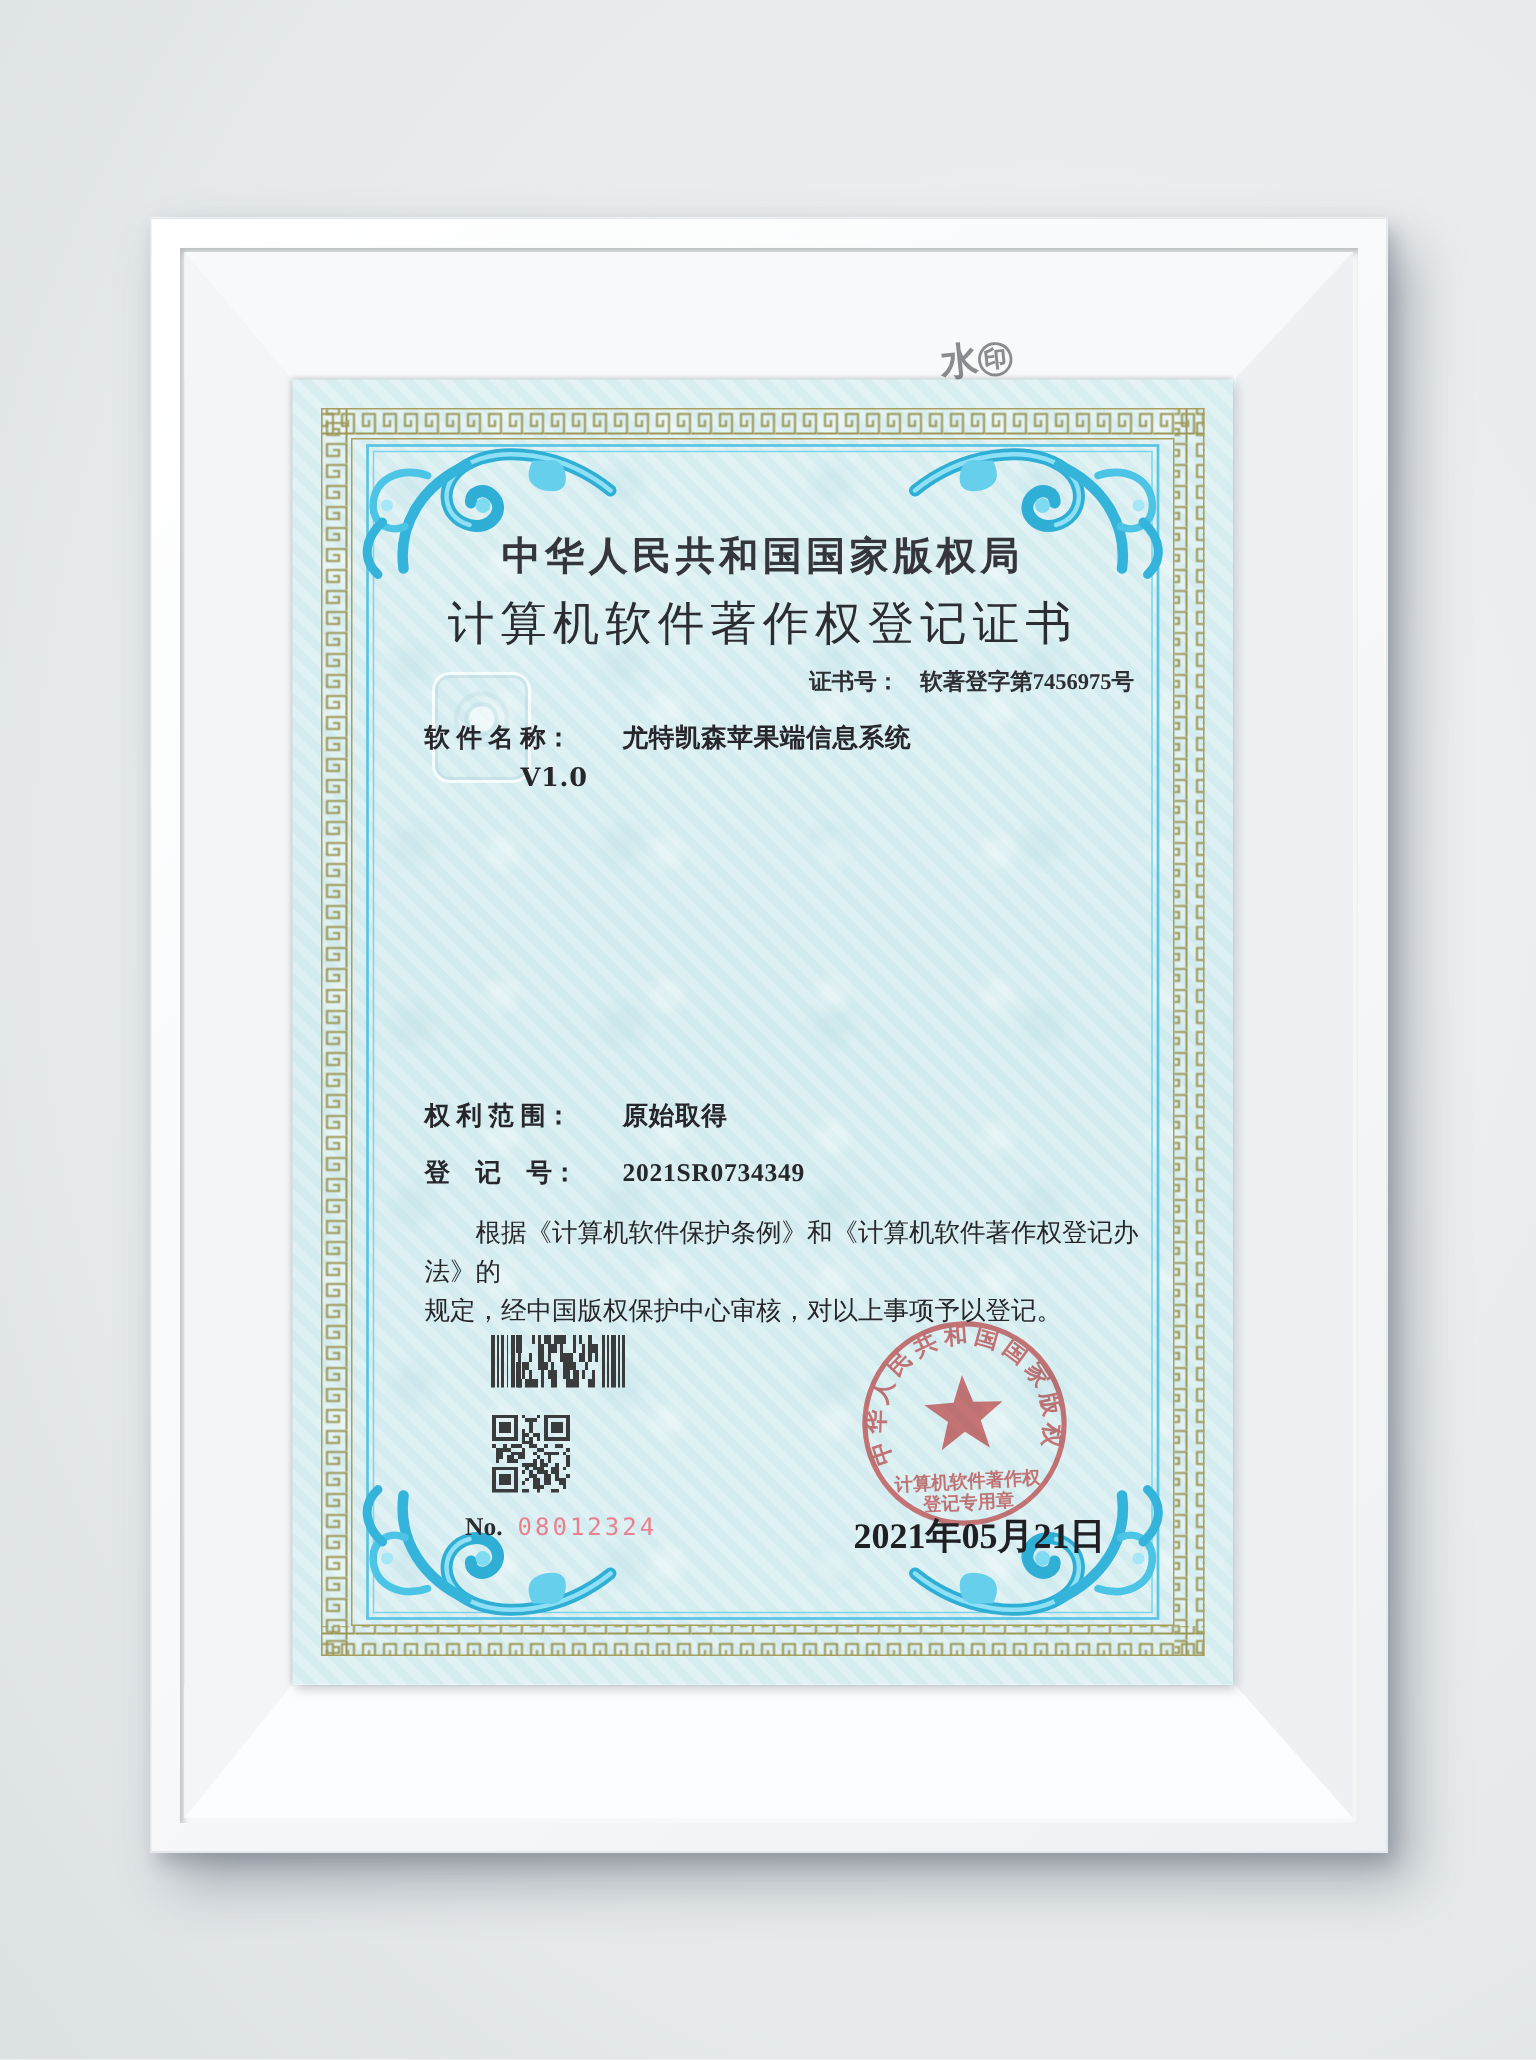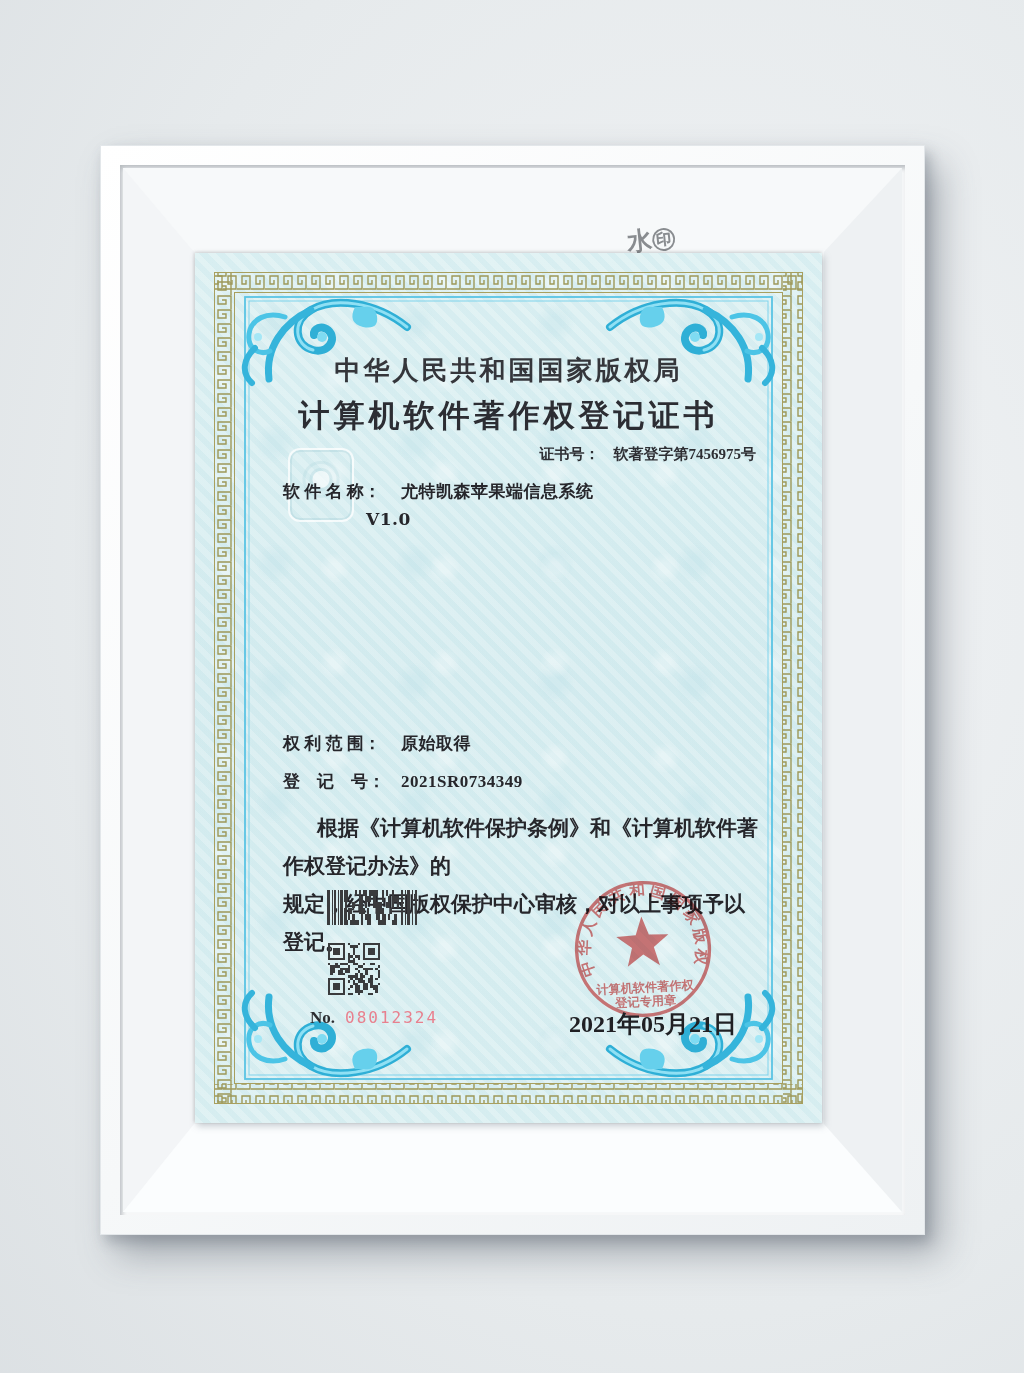--- a/index.html
+++ b/index.html
@@ -38,30 +38,30 @@
       linear-gradient(180deg,#def1f3 0%,#d7edf0 50%,#dcf0f2 100%);
     background-size:110px 95px, 140px 120px, auto, auto;
     box-shadow:-1px -1px 3px rgba(0,0,0,.14), 2px 3px 7px rgba(100,112,124,.35);
     color:#27272b;
   }
   .cert svg.deco{ position:absolute; inset:0; }
   
   .authority{ position:absolute; left:0; right:0; top:100px; text-align:center;
     font-size:26px; font-weight:bold; letter-spacing:3px; color:#35363b; }
   .cert-title{ position:absolute; left:0; right:0; top:142px; text-align:center;
-    font-size:31px; font-weight:bold; letter-spacing:4px; color:#2c2d33; }
+    font-size:31px; font-weight:normal; letter-spacing:4px; color:#2c2d33; }
   .certno{ position:absolute; right:66px; top:192px; font-size:15px; font-weight:bold; color:#2e2f34; }
   .certno .lbl{ margin-right:14px; }
   .frow{ position:absolute; left:0; font-size:17px; font-weight:bold; color:#26262b; }
   .frow .lab{ display:inline-block; width:118px; }
-  .frow .val{ display:inline-block; letter-spacing:.5px; }
-  .frow .val2{ display:block; margin-left:83px; margin-top:6px; letter-spacing:.5px;
+  .frow .val{ display:inline-block; margin-left:14px; letter-spacing:.5px; }
+  .frow .val2{ display:block; margin-left:64px; margin-top:6px; letter-spacing:.5px;
     font-family:"DejaVu Serif",serif; }
-  .stmt{ position:absolute; left:88px; top:556px; width:478px; font-size:21px; font-weight:bold;
-    line-height:38px; color:#26262b; }
+  .stmt{ position:absolute; left:88px; top:556px; width:478px; font-size:17px; font-weight:normal;
+    line-height:26px; color:#26262b; }
   .stmt .l1{ text-indent:34px; display:block; }
   
   .barcode{ position:absolute; left:132px; top:637px; width:93px; height:35px; }
   .qrcode{ position:absolute; left:133px; top:690px; width:52px; height:52px; }
   .serial{ position:absolute; left:115px; top:755px; font-size:17px; color:#2c2d31; }
   .serial .no{ font-weight:bold; margin-right:10px; }
   .serial .num{ color:#e8808e; font-family:"DejaVu Sans Mono",monospace; font-size:16px; letter-spacing:2px; }
   .issue-date{ position:absolute; left:368px; top:755px; width:180px; text-align:center;
     font-size:24px; font-weight:bold; color:#202024; }
   .seal{ position:absolute; left:372px; top:620px; width:152px; height:152px;

